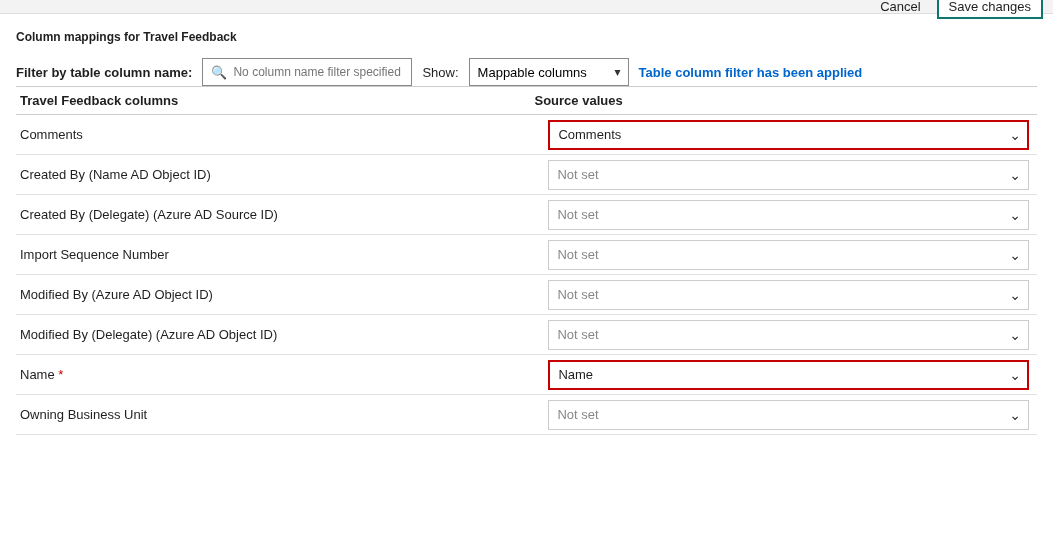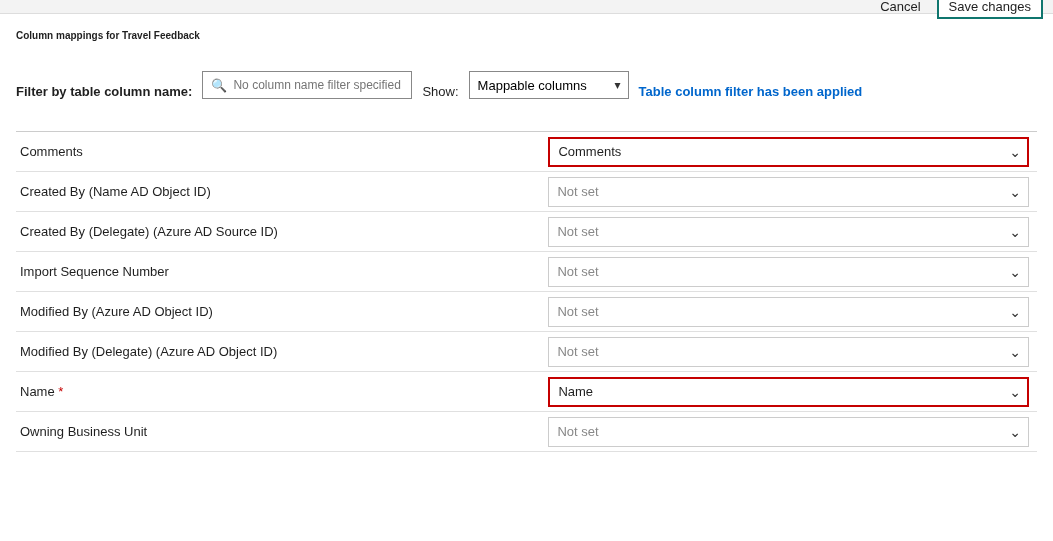--- a/index.html
+++ b/index.html
@@ -37,29 +37,29 @@
       cursor: pointer;
       font-size: 13px;
       color: #1f1f1f;
       padding: 3px 10px;
       font-weight: 500;
     }
     .content {
       padding: 16px 16px 0 16px;
     }
     .page-title {
-      font-size: 10px;
+      font-size: 12px;
       font-weight: 600;
-      margin-bottom: 30px;
+      margin-bottom: 14px;
     }
     .filter-row {
       display: flex;
-      align-items: flex-end;
+      align-items: center;
       gap: 10px;
-      margin-bottom: 32px;
+      margin-bottom: 0;
       flex-wrap: wrap;
     }
     .filter-label {
       font-weight: 600;
       font-size: 13px;
       white-space: nowrap;
     }
     .filter-input-wrapper {
       display: flex;
       align-items: center;
@@ -217,20 +217,24 @@
       <select class="show-select">
         <option>Mappable columns</option>
         <option>All columns</option>
         <option>Required columns</option>
       </select>
     </div>
     <span class="filter-applied">Table column filter has been applied</span>
   </div>
 
   <div class="table-section">
+    <div class="table-header">
+      <div class="col-left">Travel Feedback columns</div>
+      <div class="col-right">Source values</div>
+    </div>
     <div class="table-rows" id="table-rows-container">
     <div class="table-row">
           <div class="row-left">Comments</div>
           <div class="row-right">
             <div class="select-field-wrapper highlighted"><select class="select-field"><option>Comments</option></select></div>
           </div>
         </div>
         <div class="table-row">
           <div class="row-left">Created By (Name AD Object ID)</div>
           <div class="row-right">

